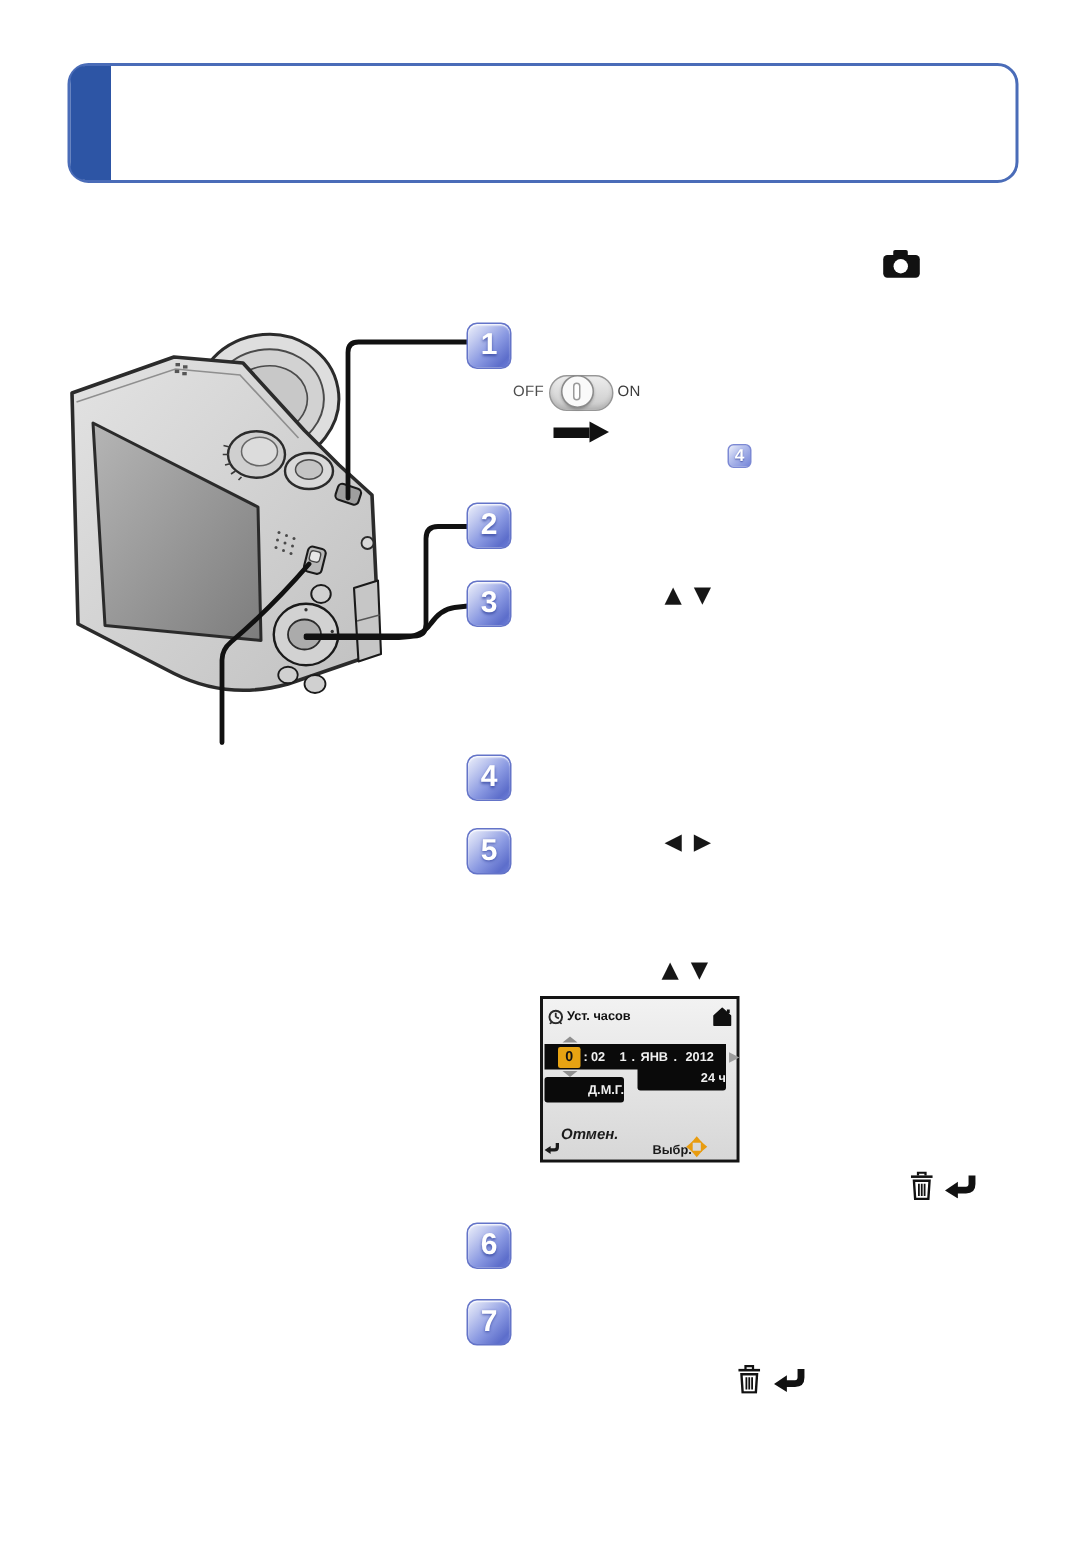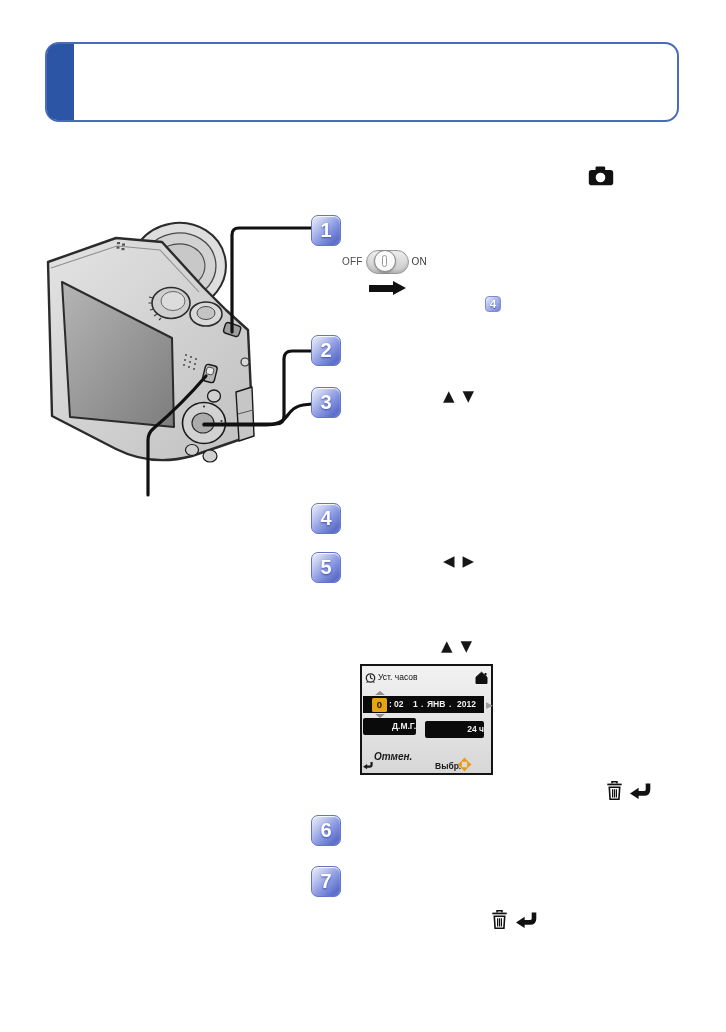--- a/index.html
+++ b/index.html
@@ -41,36 +41,36 @@
   .sw-slot{position:absolute;left:7px;top:3.5px;width:5px;height:12px;box-sizing:border-box;
     border:1.3px solid #9a9a9a;border-radius:3px;background:#fff;}
   .fwd-arrow{position:absolute;left:369px;top:281px;width:37px;height:15px;}
   .fwd-arrow .bar{position:absolute;left:0;top:4px;width:24px;height:7px;background:#111;}
   .fwd-arrow .head{position:absolute;left:24px;top:0;width:0;height:0;
     border-left:13px solid #111;border-top:7.5px solid transparent;border-bottom:7.5px solid transparent;}
 
   
   .cam-screen{position:absolute;left:360px;top:664px;width:133px;height:111px;box-sizing:border-box;
     border:2px solid #141414;background:linear-gradient(#f2f2f2,#d7d7d7);}
-  .scr-title{position:absolute;left:16px;top:6px;font-size:8.5px;font-weight:normal;color:#101010;}
+  .scr-title{position:absolute;left:16px;top:6px;font-size:8.5px;font-weight:bold;color:#101010;}
   .scr-clock-icon{position:absolute;left:3px;top:6px;}
   .scr-home-icon{position:absolute;right:3px;top:5px;}
   .time-bar{position:absolute;left:1px;top:30px;width:121px;height:17px;background:#0a0a0a;}
   .tb{position:absolute;top:0;height:17px;line-height:17px;font-size:8.5px;color:#f0f0f0;font-weight:bold;}
   .hl-box{position:absolute;left:9px;top:1.5px;width:15px;height:14px;background:#e7a312;border-radius:1.5px;
     color:#111;font-size:9.5px;font-weight:bold;text-align:center;line-height:14px;}
   .spin{position:absolute;width:0;height:0;border-left:5px solid transparent;border-right:5px solid transparent;}
   .spin-up{left:11.5px;top:-5px;border-bottom:4.5px solid #8f8f8f;}
   .spin-down{left:11.5px;bottom:-5px;border-top:4.5px solid #8f8f8f;}
   .bar-chevron{position:absolute;left:124px;top:33px;font-family:"DejaVu Sans",sans-serif;
     font-size:9px;color:#9c9c9c;line-height:12px;}
   .scr-btn{position:absolute;height:17px;background:#0a0a0a;border-radius:2px;color:#f0f0f0;
     font-size:8.5px;font-weight:bold;text-align:right;line-height:17px;}
   .btn-dmg{left:1px;top:52px;width:53px;}
-  .btn-24{left:63px;top:55px;width:59px;}
+  .btn-24{left:63px;top:44px;width:59px;}
   .scr-cancel{position:absolute;left:12px;top:85px;font-size:10px;font-weight:bold;color:#1a1a1a;font-style:italic;}
   .scr-select{position:absolute;left:73px;top:95px;font-size:8.5px;font-weight:bold;color:#1a1a1a;}
   .scr-back-icon{position:absolute;left:1px;top:95px;}
   .scr-dpad-icon{position:absolute;left:95px;top:91px;}
 
   .abs{position:absolute;}
 </style>
 </head>
 <body>
 

